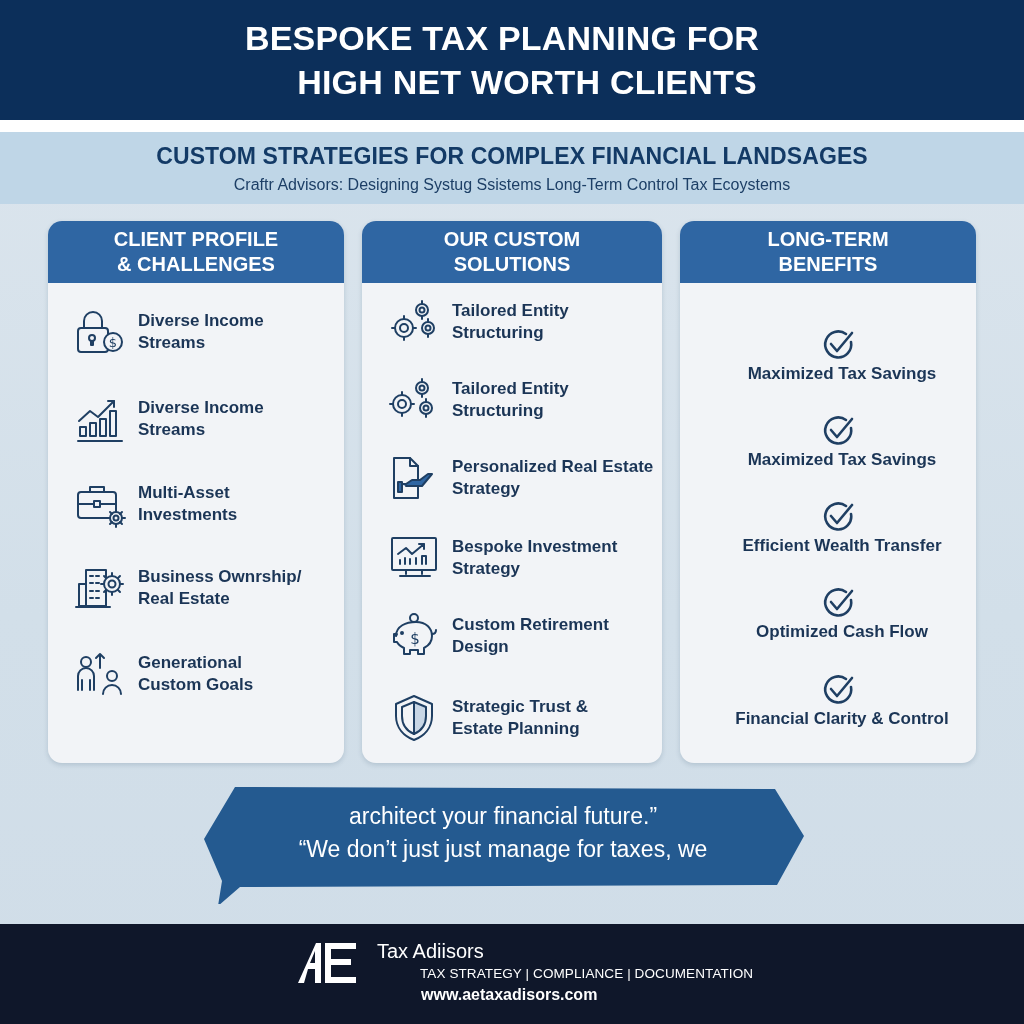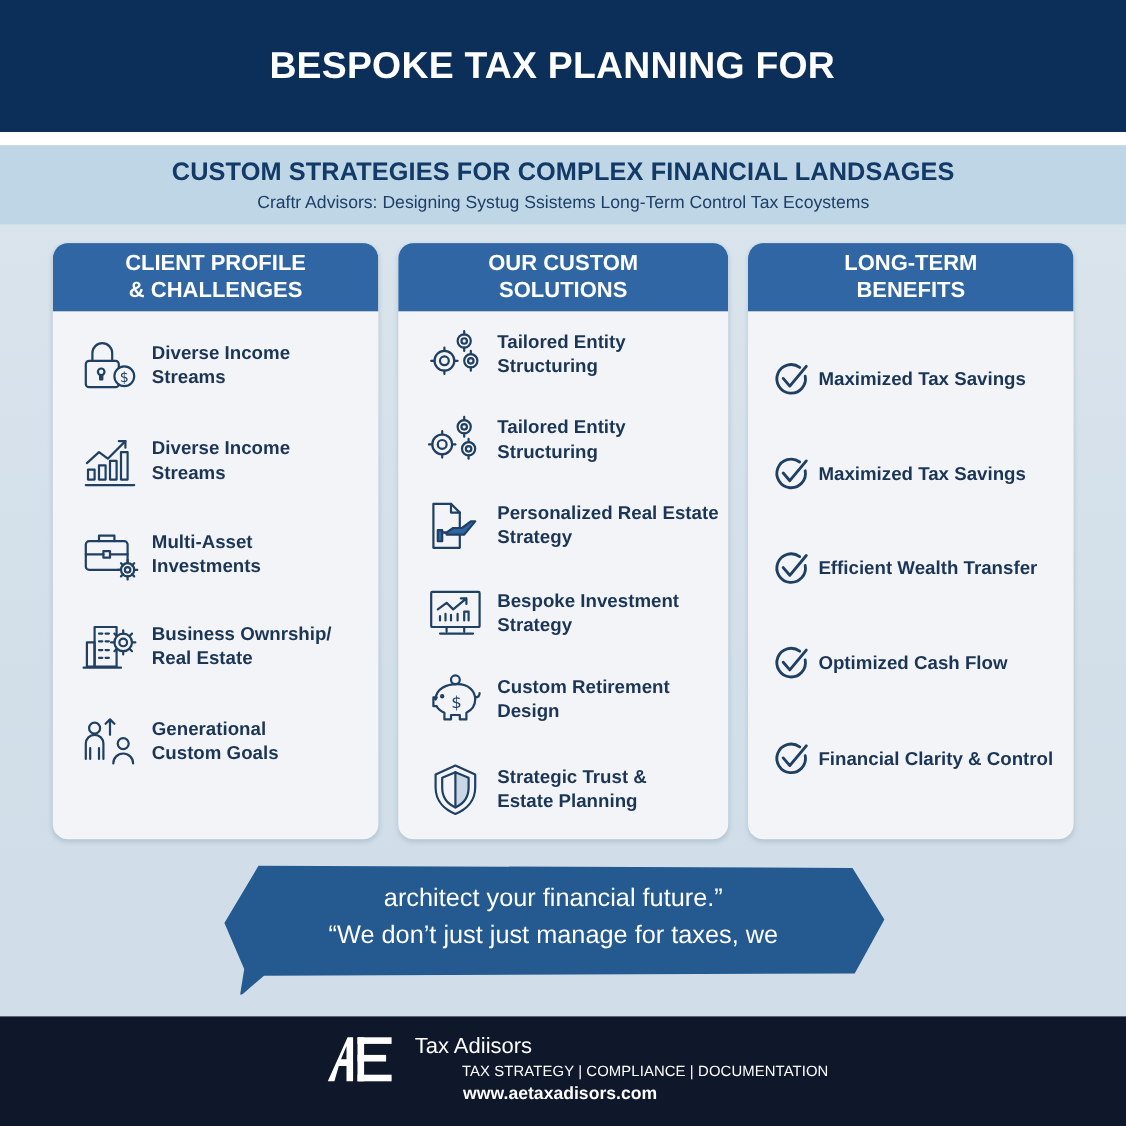--- a/index.html
+++ b/index.html
@@ -50,21 +50,21 @@
     }
     .item .icon svg { width: 52px; height: 48px; stroke: #1f3f63; fill: none; stroke-width: 2; stroke-linecap: round; stroke-linejoin: round; }
     .item .label { font-size: 17px; font-weight: bold; color: #1b3556; line-height: 22px; margin-left: 10px; }
 
     .card1 { left: 48px; width: 296px; height: 542px; }
     .card2 { left: 362px; width: 300px; height: 542px; }
     .card3 { left: 680px; width: 296px; height: 542px; }
 
     .card1 .item { padding-left: 24px; }
     .card2 .item { padding-left: 24px; }
-    .card3 .item { padding-left: 22px; }
+    .card3 .item { padding-left: 22px; flex-direction: column; }
     .card3 .item .icon { width: 36px; height: 36px; }
     .card3 .item .icon svg { width: 34px; height: 34px; stroke-width: 2.6; }
     .card3 .item .label { margin-left: 6px; }
 
     .quote {
       position: absolute; left: 200px; top: 784px; width: 606px; height: 120px;
     }
     .quote svg.shape { position: absolute; left: 0; top: 0; width: 606px; height: 120px; }
     .quote .text {
       position: absolute; left: 40px; right: 40px; top: 16px;
@@ -79,20 +79,21 @@
     }
     .footer .firm { position: absolute; left: 377px; top: 16px; color: #fff; font-size: 20px; }
     .footer .services { position: absolute; left: 420px; top: 42px; color: #fff; font-size: 13.5px; letter-spacing: 0.1px; }
     .footer .website { position: absolute; left: 421px; top: 62px; color: #fff; font-size: 16px; font-weight: bold; }
   </style>
 </head>
 <body>
 
 <div class="top-banner">
   <div class="line line1">BESPOKE TAX PLANNING FOR</div>
+  <div class="line line2">HIGH NET WORTH CLIENTS</div>
 </div>
 <div class="white-strip"></div>
 
 <div class="sub-banner">
   <div class="headline">CUSTOM STRATEGIES FOR COMPLEX FINANCIAL LANDSAGES</div>
   <div class="tagline">Craftr Advisors: Designing Systug Ssistems Long-Term Control Tax Ecoystems</div>
 </div>
 
 <div class="card card1">
   <div class="card-head">

